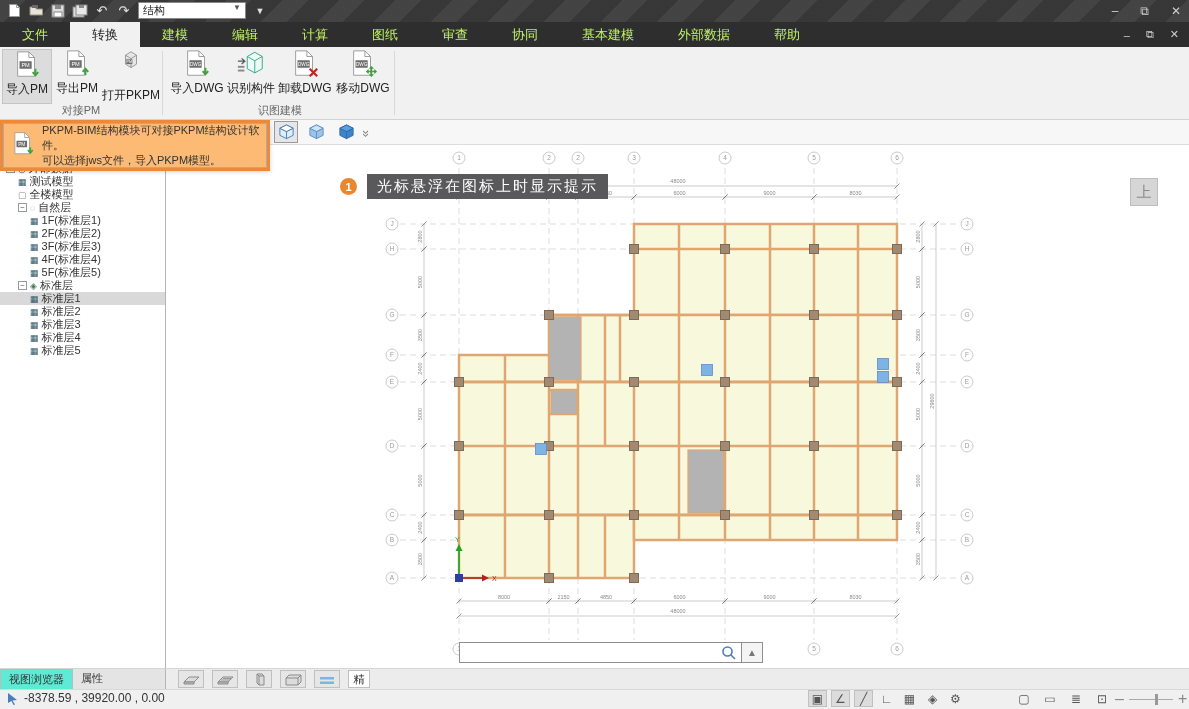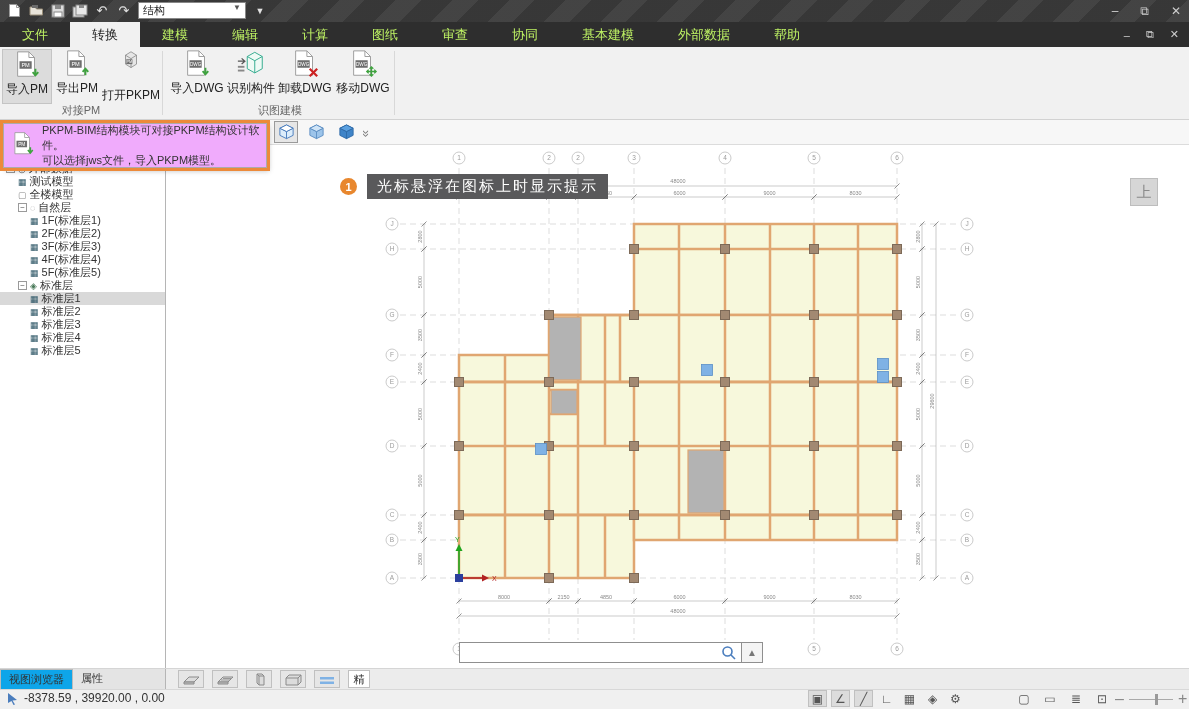--- a/index.html
+++ b/index.html
@@ -44,32 +44,32 @@
   
   #canvas { position:absolute; left:166px; top:145px; width:1023px; height:523px; background:#fff; overflow:hidden; }
   #orient-btn { position:absolute; left:1130px; top:178px; width:28px; height:28px; background:#d6d6d6; border:1px solid #bdbdbd;
     color:#8a8a8a; font-size:15px; display:flex; align-items:center; justify-content:center; }
   #cmdbox { position:absolute; left:459px; top:642px; display:flex; }
   #cmd-input { width:283px; height:21px; background:#fff; border:1px solid #8f8f8f; font-size:11px; padding:0 22px 0 5px; }
   #cmd-mag { position:absolute; left:262px; top:3px; }
   #cmd-up { width:21px; height:21px; border:1px solid #8f8f8f; border-left:none; background:#f4f4f4; color:#777;
     font-size:10px; display:flex; align-items:center; justify-content:center; }
   
-  #tooltip { position:absolute; left:3px; top:123px; width:264px; height:45px; background:#f0abfc; border:1px solid #ababab;
+  #tooltip { position:absolute; left:3px; top:123px; width:264px; height:45px; background:#fdba74; border:1px solid #ababab;
     box-shadow:0 0 0 3px #ec8a3a, 2px 3px 5px rgba(0,0,0,.25); display:flex; align-items:center; gap:6px; padding:4px 6px; z-index:60; }
   #tooltip .tx { font-size:11px; color:#333; line-height:15px; }
   #annot { position:absolute; left:340px; top:174px; display:flex; align-items:center; gap:10px; z-index:55; }
   #annot .num { width:17px; height:17px; border-radius:50%; background:#e8872e; color:#fff; font-size:11px; font-weight:bold;
     display:flex; align-items:center; justify-content:center; }
   #annot .box { background:#59595b; color:#fff; font-size:15px; letter-spacing:2px; padding:3px 10px; }
   
   #bottombar { position:absolute; left:0; top:668px; width:1189px; height:21px; background:#ececec; border-top:1px solid #d5d5d5; }
   #paneltabs { position:absolute; left:0; top:669px; width:166px; height:20px; background:#e4e4e4; display:flex; border-right:1px solid #b5b5b5; }
   .ptab { padding:2px 8px; font-size:11px; color:#333; }
-  .ptab.active { background:#0ea5e9; border:1px solid #bbb; border-bottom:none; }
+  .ptab.active { background:#5eead4; border:1px solid #bbb; border-bottom:none; }
   #minitools { position:absolute; left:178px; top:670px; display:flex; gap:8px; align-items:center; }
   .mtool { width:26px; height:18px; background:#e6e6e6; border:1px solid #c0c0c0; display:flex; align-items:center; justify-content:center; }
   .mtool.text { background:#fff; font-size:11px; color:#222; width:22px; }
   #statusbar { position:absolute; left:0; top:689px; width:1189px; height:20px; background:#f0f0f0; border-top:1px solid #d8d8d8; }
   #coords { position:absolute; left:6px; top:691px; display:flex; align-items:center; gap:5px; font-size:12px; color:#333; }
   #snapicons { position:absolute; left:808px; top:690px; display:flex; gap:4px; }
   .sico { width:19px; height:17px; display:flex; align-items:center; justify-content:center; font-size:12px; color:#555; }
   .sico.pressed { background:#dcdcdc; border:1px solid #c0c0c0; }
   #winicons { position:absolute; left:1015px; top:690px; display:flex; gap:8px; }
   .wico { width:18px; height:17px; display:flex; align-items:center; justify-content:center; font-size:12px; color:#555; }

